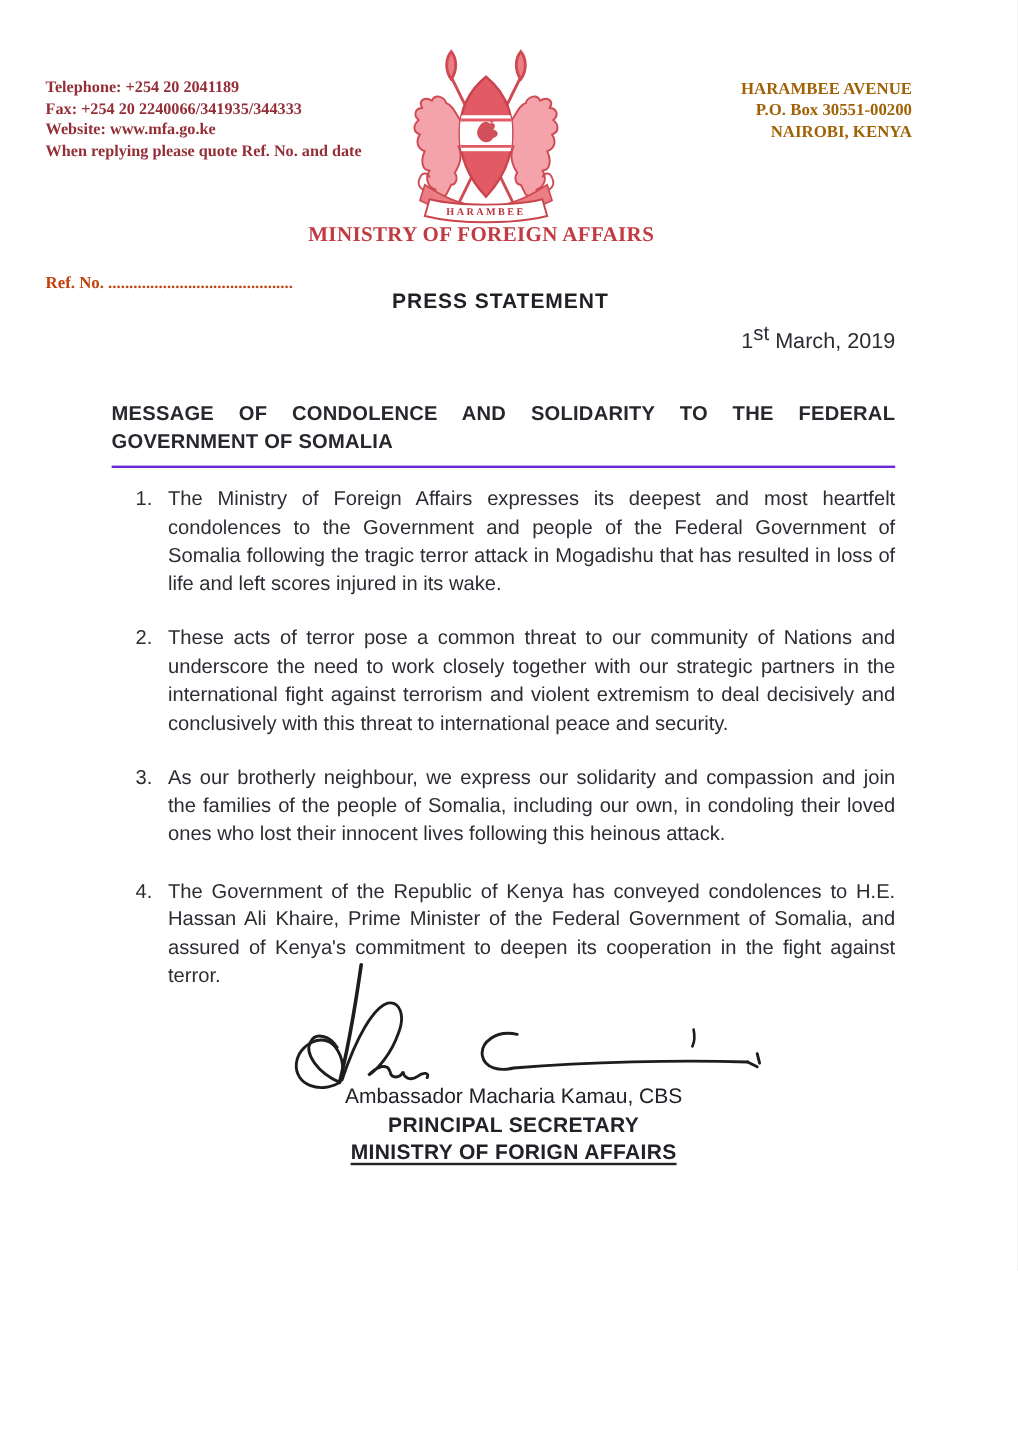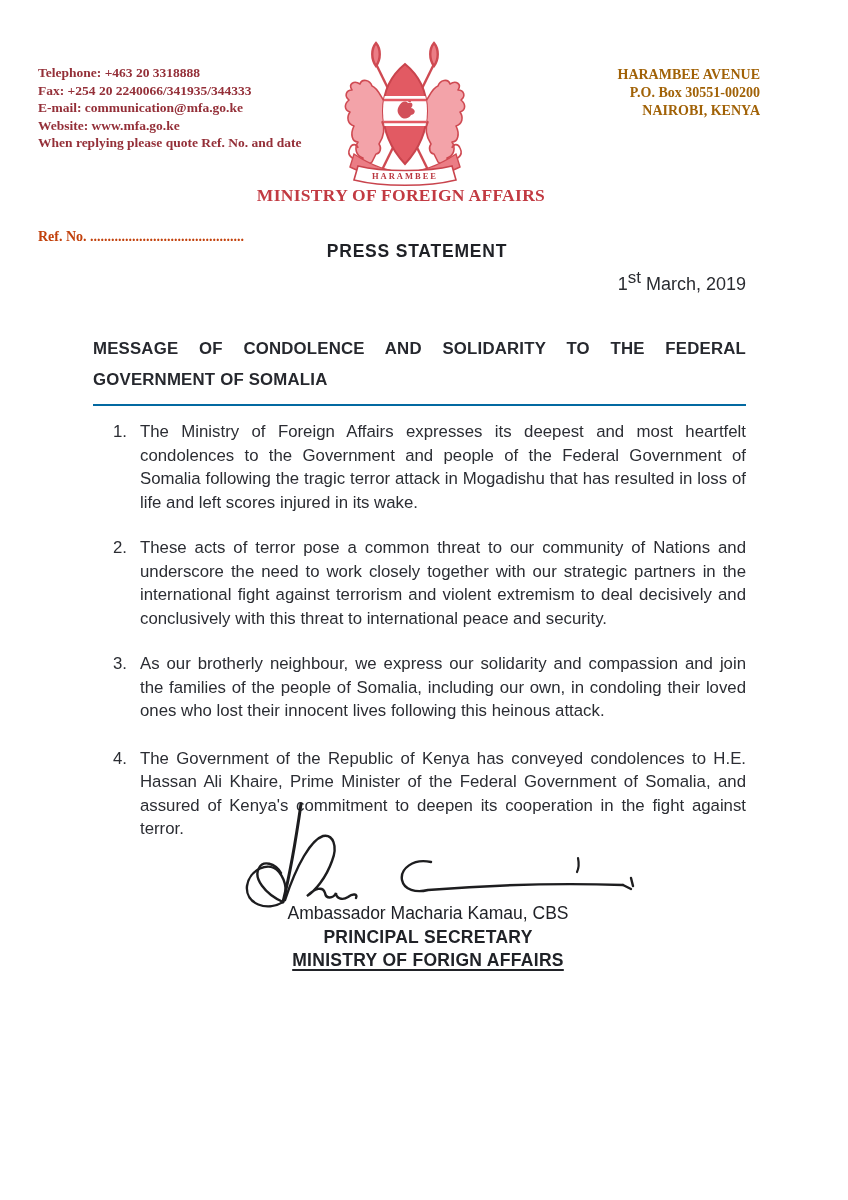--- a/index.html
+++ b/index.html
@@ -53,25 +53,25 @@
   .date-line{
     position:absolute;right:102px;top:274px;
     font-size:18px;color:#2a2c31;
   }
   .date-line sup{font-size:17px;line-height:0;}
   
   .doc-body{
     position:absolute;left:93px;top:333px;width:653px;
   }
   .doc-title{
-    font-size:16.8px;font-weight:700;line-height:31px;
+    font-size:16.8px;font-weight:700;line-height:23px;
     letter-spacing:.2px;color:#26282e;
     text-align:justify;
     padding-bottom:9px;
-    border-bottom:2px solid #0369a1;
+    border-bottom:2px solid #6d28d9;
     margin:0;
   }
   .para-list{margin:14px 0 0 0;padding:0;list-style:none;}
   .para{
     display:flex;
     margin:0 0 22px 0;
     font-size:16.8px;line-height:23.5px;color:#2b2d33;
   }
   .para:nth-child(3){margin-bottom:24px;}
   .para-num{
@@ -95,23 +95,22 @@
     text-decoration:underline;text-underline-offset:3px;
     text-decoration-thickness:1.5px;
   }
 </style>
 </head>
 <body>
 
 <div class="page">
 
   <div class="contact-block">
-    <div>Telephone: +463 20 3318888</div>
+    <div>Telephone: +254 20 2041189</div>
     <div>Fax:  +254 20 2240066/341935/344333</div>
-    <div>E-mail: communication@mfa.go.ke</div>
     <div>Website: www.mfa.go.ke</div>
     <div>When replying please quote Ref. No. and date</div>
   </div>
 
   <div class="address-block">
     <div>HARAMBEE AVENUE</div>
     <div>P.O. Box 30551-00200</div>
     <div>NAIROBI, KENYA</div>
   </div>
 

